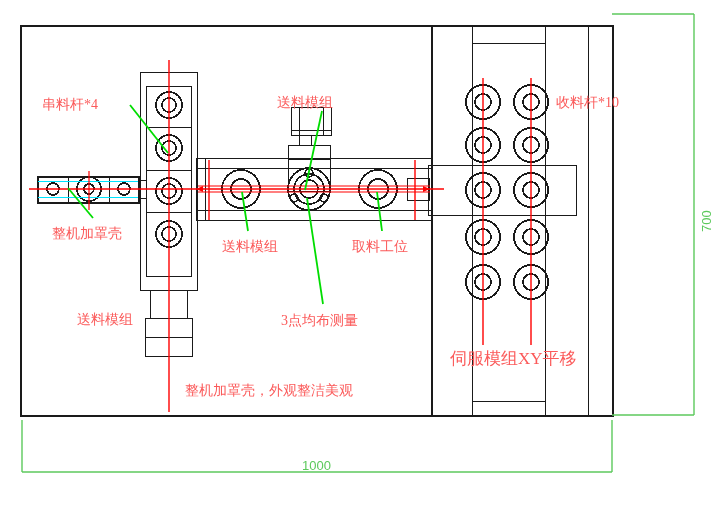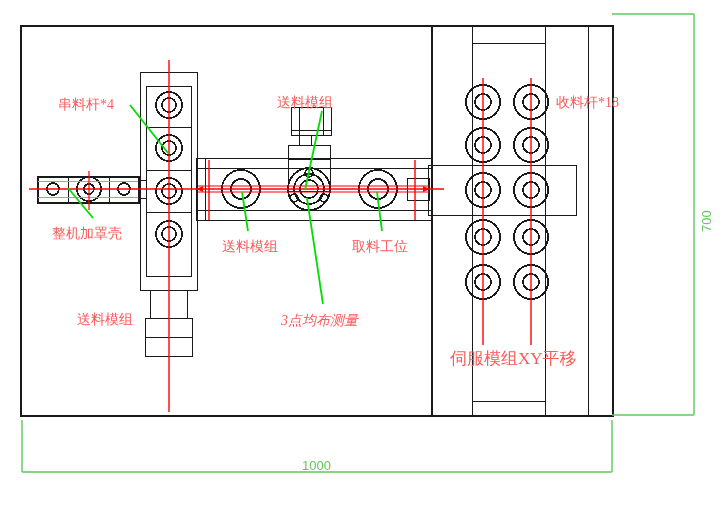--- a/index.html
+++ b/index.html
@@ -159,26 +159,27 @@
     <g stroke="#5cc95c" stroke-width="1.4" fill="none">
       <line x1="22" y1="472" x2="612" y2="472"></line>
       <line x1="22" y1="420" x2="22" y2="472"></line>
       <line x1="612" y1="420" x2="612" y2="472"></line>
       <line x1="694" y1="14" x2="694" y2="415"></line>
       <line x1="612" y1="14" x2="694" y2="14"></line>
       <line x1="612" y1="415" x2="694" y2="415"></line>
     </g>
   </svg>
 
-  <div class="lbl" style="left:58px;  top:98px;">串料杆*4</div>
+  <div class="lbl" style="left:42px;  top:98px;">串料杆*4</div>
   <div class="lbl" style="left:52px;  top:227px;">整机加罩壳</div>
   <div class="lbl" style="left:277px; top:96px;">送料模组</div>
-  <div class="lbl" style="left:556px; top:96px;">收料杆*18</div>
+  <div class="lbl" style="left:556px; top:96px;">收料杆*10</div>
   <div class="lbl" style="left:222px; top:240px;">送料模组</div>
   <div class="lbl" style="left:352px; top:240px;text-align:right;">取料工位</div>
-  <div class="lbl" style="left:281px; top:314px;font-style:italic;">3点均布测量</div>
+  <div class="lbl" style="left:281px; top:314px;">3点均布测量</div>
   <div class="lbl" style="left:77px;  top:313px;">送料模组</div>
   <div class="lbl" style="left:450px; top:350px;font-size:17px;">伺服模组XY平移</div>
+  <div class="lbl" style="left:185px; top:384px;">整机加罩壳，外观整洁美观</div>
 
   <div class="dim" style="left:302px; top:459px;text-align:center;">1000</div>
   <div class="dim vert" style="left:700px; top:232px;">700</div>
 
 </div>
 
 </body></html>

